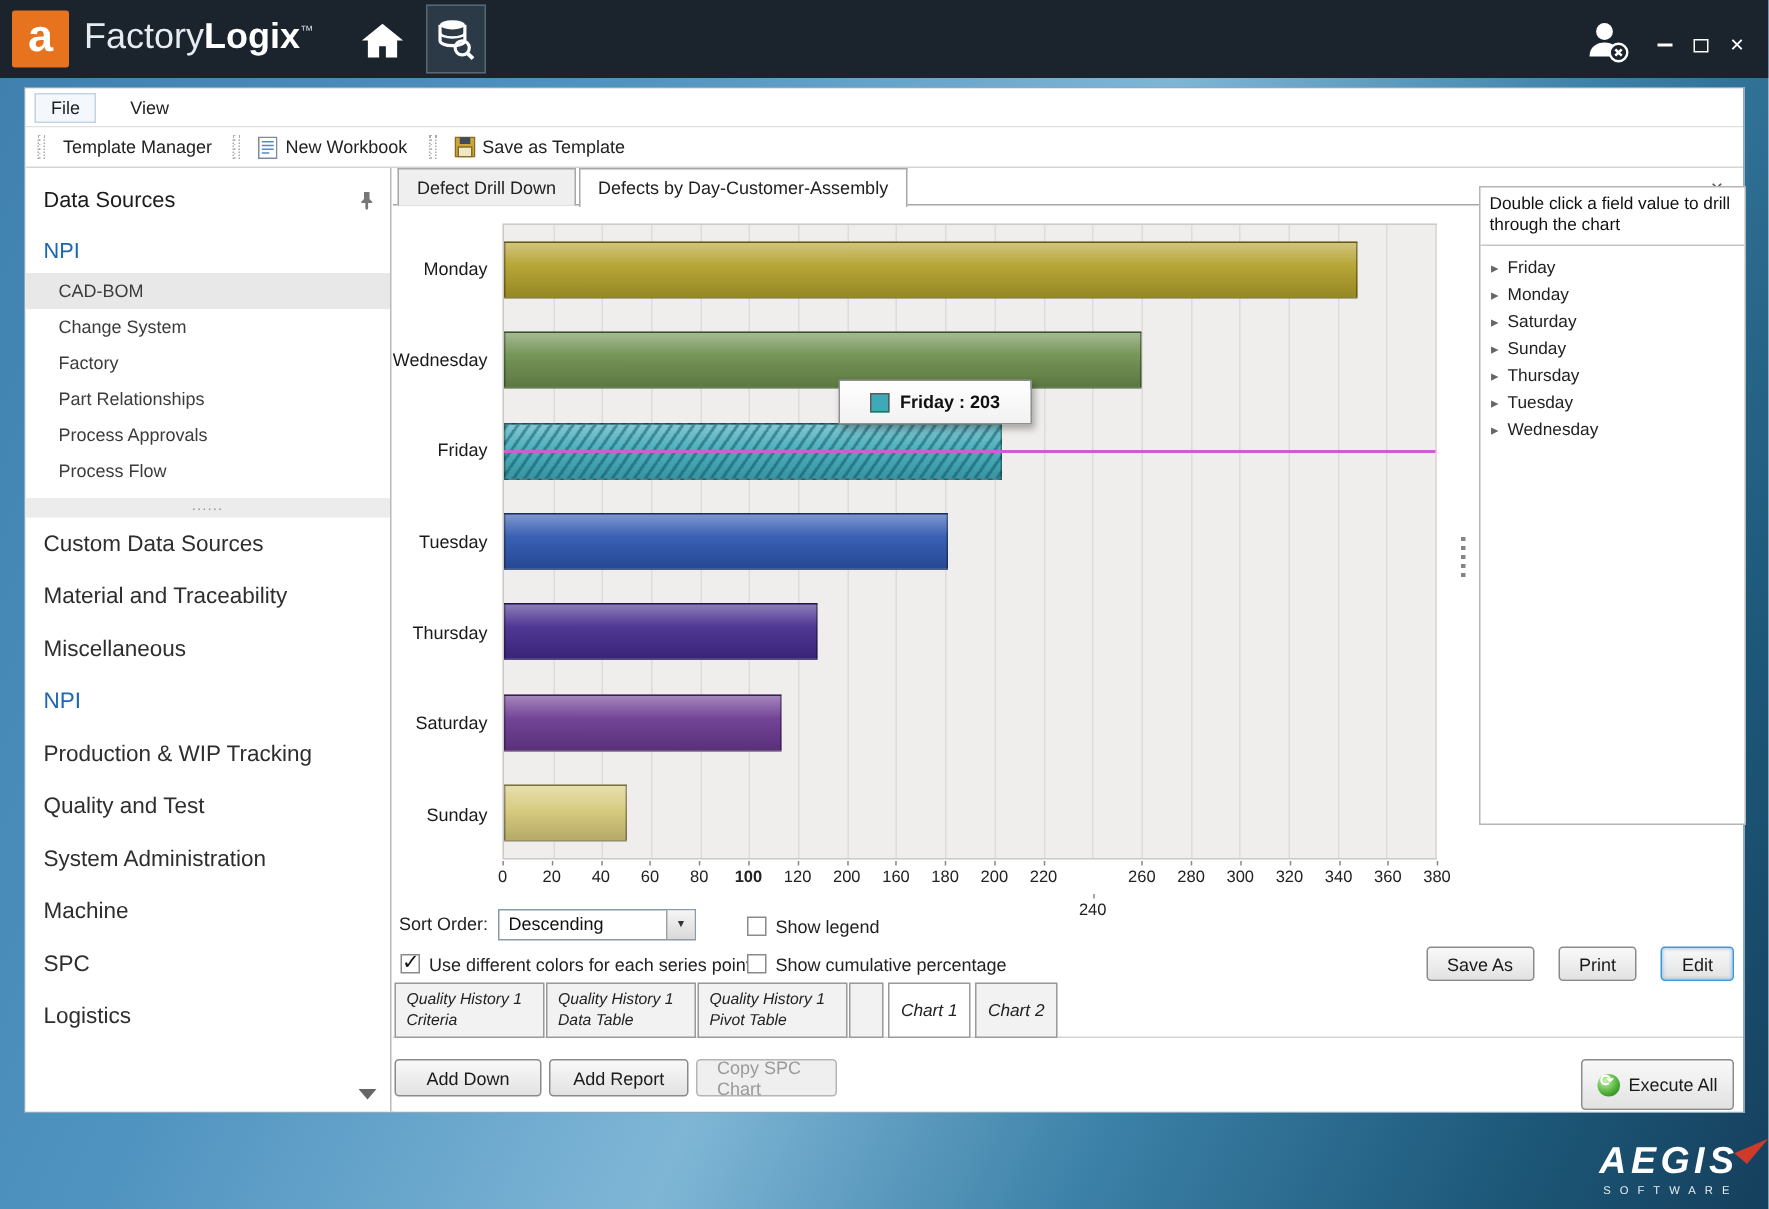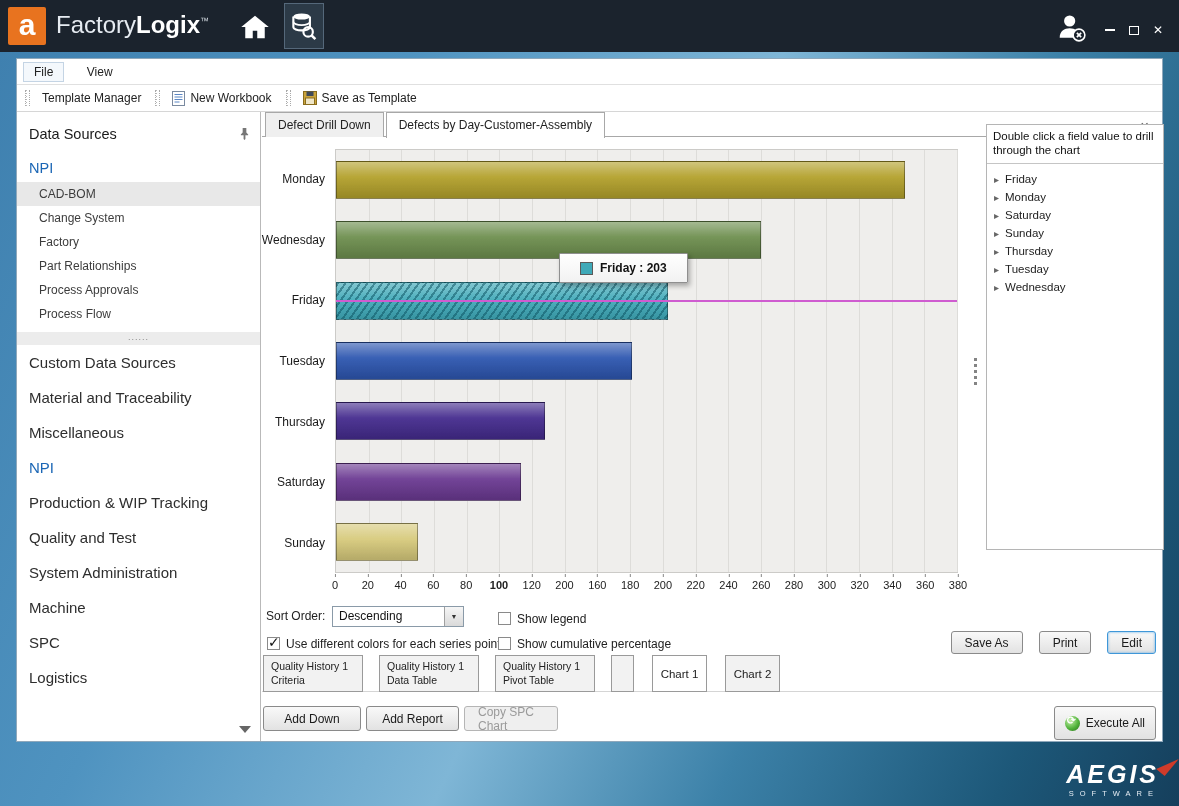--- a/index.html
+++ b/index.html
@@ -102,21 +102,21 @@
   .cb-group { position:absolute; top:3px; white-space:nowrap; }
   .row2 { position:absolute; left:0; top:519px; right:0; height:24px; }
   .btn { height:23px; padding:0 13px; font-size:12px; color:#1a1a1a; background:linear-gradient(#f9f9f9,#e2e2e2);
     border:1px solid #8a8a8a; border-radius:3px; display:inline-flex; align-items:center; justify-content:center; }
   .btn.primary { border:1px solid #3f97d8; box-shadow:inset 0 0 2px 1px rgba(90,170,230,.45); }
   .btn.disabled { color:#9a9a9a; background:#efefef; border-color:#b5b5b5; }
   .right-btns { position:absolute; right:6px; top:0; display:flex; gap:16px; }
 
   
   .tabstrip-line { position:absolute; left:0; right:0; top:579px; height:1px; background:#d5d5d5; }
-  .sheet-tabstrip { position:absolute; left:1px; top:543px; height:37px; display:flex; gap:16px; z-index:1; }
+  .sheet-tabstrip { position:absolute; left:1px; top:543px; height:37px; display:flex; gap:1px; z-index:1;font-style:italic; }
   .sheet-tab { width:100px; border:1px solid #9a9a9a; background:#f2f2f2; font-size:10.5px; color:#222; padding:4px 7px; line-height:1.3; }
   .tab-stub { width:23px; border:1px solid #9a9a9a; background:#f2f2f2; }
   .chart-tab { width:55px; border:1px solid #9a9a9a; background:#f2f2f2; font-size:11.5px; color:#222;
     display:flex; align-items:center; justify-content:center; margin-left:2px; }
   .chart-tab.active { background:#fff; }
 
   
   .bottom-row { position:absolute; left:1px; top:594px; right:6px; height:25px; }
   .bb { position:absolute; top:0; height:25px; }
   .exec-btn { position:absolute; right:0; top:0; height:25px; padding:16px 10px; gap:6px; }
@@ -324,21 +324,21 @@
           <div class="xtick" style="left: 10.5263%;">40</div>
           <div class="xtick" style="left: 15.7895%;">60</div>
           <div class="xtick" style="left: 21.0526%;">80</div>
           <div class="xtick" style="left: 26.3158%; font-weight: bold;">100</div>
           <div class="xtick" style="left: 31.5789%;">120</div>
           <div class="xtick" style="left: 36.8421%;">200</div>
           <div class="xtick" style="left: 42.1053%;">160</div>
           <div class="xtick" style="left: 47.3684%;">180</div>
           <div class="xtick" style="left: 52.6316%;">200</div>
           <div class="xtick" style="left: 57.8947%;">220</div>
-          <div class="xtick" style="left: 63.1579%;">240</div>
+          <div class="xtick" style="left: 63.1579%; margin-top: 22px;">240</div>
           <div class="xtick" style="left: 68.4211%;">260</div>
           <div class="xtick" style="left: 73.6842%;">280</div>
           <div class="xtick" style="left: 78.9474%;">300</div>
           <div class="xtick" style="left: 84.2105%;">320</div>
           <div class="xtick" style="left: 89.4737%;">340</div>
           <div class="xtick" style="left: 94.7368%;">360</div>
           <div class="xtick" style="left: 100%;">380</div>
         </div>
 
       <div class="splitter-dots"></div>

